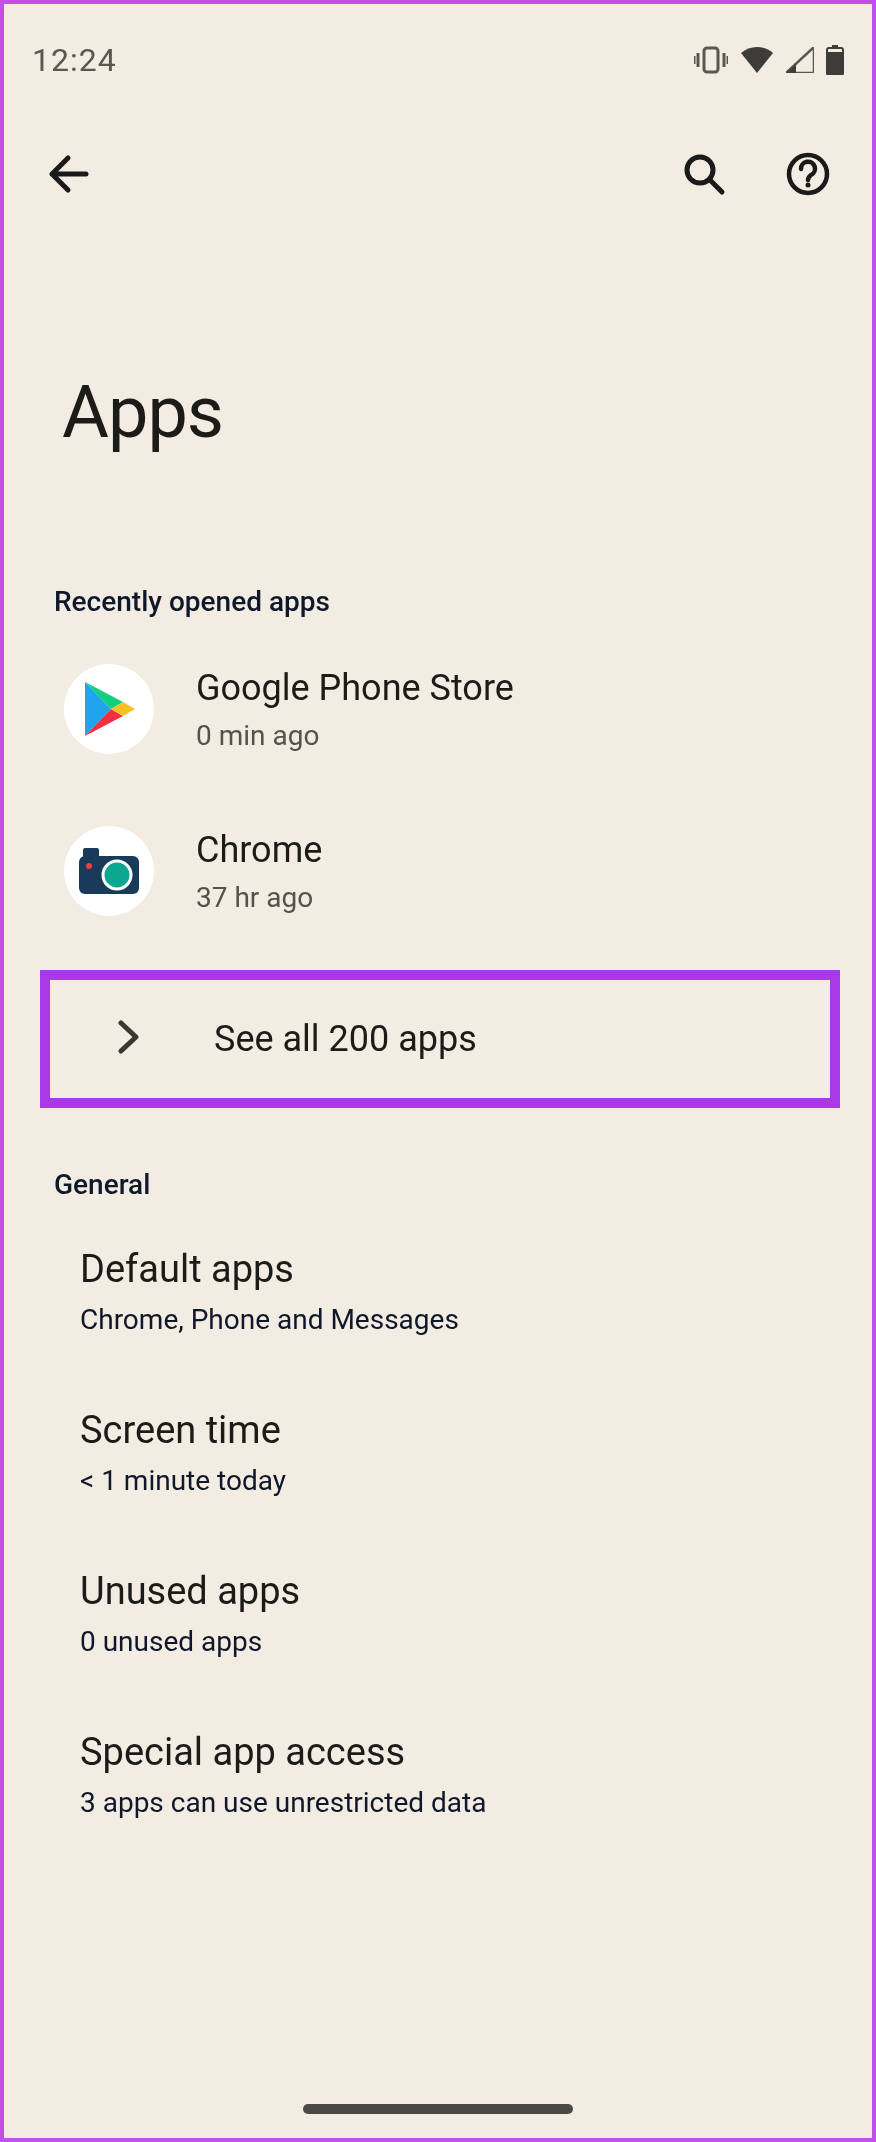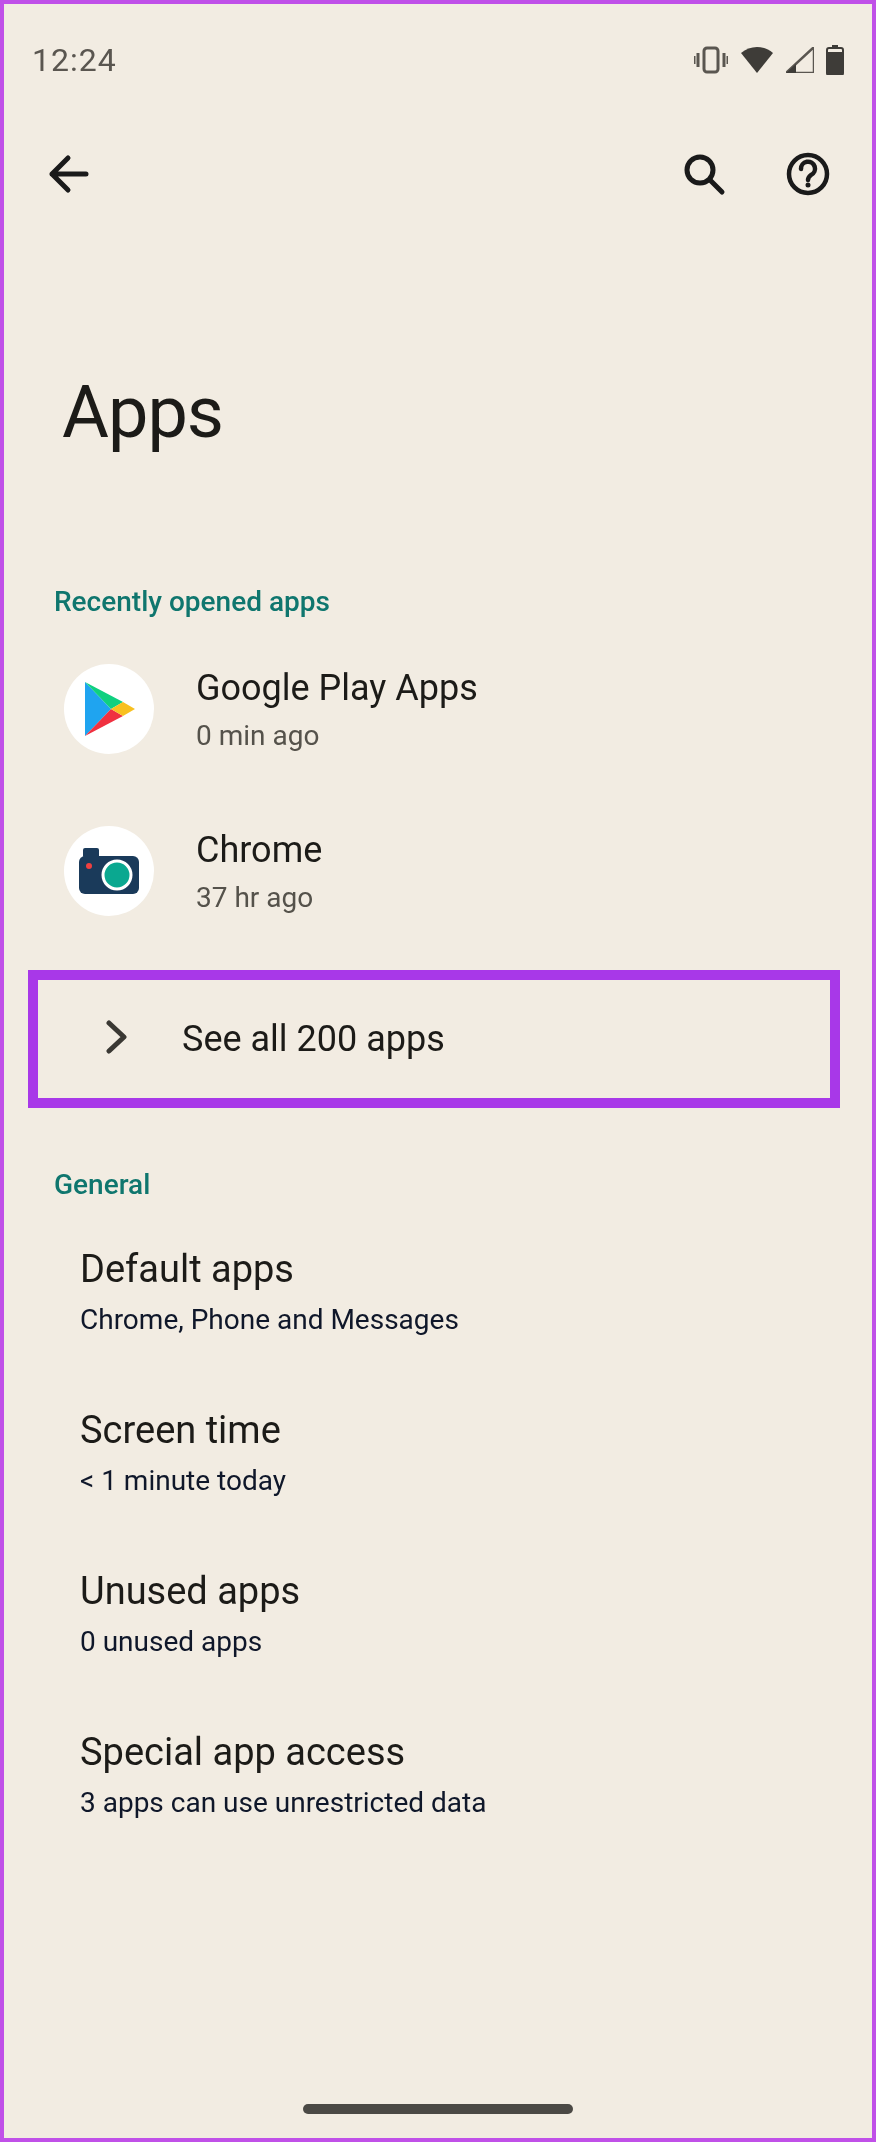--- a/index.html
+++ b/index.html
@@ -66,21 +66,21 @@
     font-weight: 400;
     color: #1c1b18;
     letter-spacing: -1px;
   }
 
   
   .section-header {
     padding: 80px 38px 10px 54px;
     font-size: 28px;
     font-weight: 500;
-    color: #0f766e;
+    color: #0f172a;
   }
 
   
   .app-item {
     display: flex;
     align-items: center;
     gap: 42px;
     padding: 36px 54px 36px 64px;
     cursor: pointer;
   }
@@ -92,23 +92,23 @@
     flex-shrink: 0;
   }
   .app-text { display: flex; flex-direction: column; gap: 4px; }
   .app-name { font-size: 36px; font-weight: 400; color: #1c1b18; }
   .app-sub  { font-size: 28px; color: #55524b; margin-top: 6px; }
 
   
   .see-all {
     display: flex;
     align-items: center;
-    gap: 54px;
+    gap: 74px;
     padding: 38px 54px 38px 68px;
-    margin: 18px 36px 30px 28px;
+    margin: 18px 36px 30px 40px;
     border: 10px solid #a838e8;
     cursor: pointer;
   }
   .see-all .chev { color: #3a3833; flex-shrink: 0; }
   .see-all-label { font-size: 36px; color: #1c1b18; }
 
   
   .setting-item {
     padding: 36px 80px;
     cursor: pointer;
@@ -205,21 +205,21 @@
   <div class="app-item">
     <div class="app-icon-wrap">
       <svg width="52" height="58" viewBox="0 0 52 58">
         <path d="M2 2 L2 56 L28 29 Z" fill="#1fa4f0"></path>
         <path d="M2 2 L40 22 L28 29 Z" fill="#0fd080"></path>
         <path d="M2 56 L40 36 L28 29 Z" fill="#f03040"></path>
         <path d="M40 22 L52 29 L40 36 L28 29 Z" fill="#f8c020"></path>
       </svg>
     </div>
     <div class="app-text">
-      <div class="app-name">Google Play Apps</div>
+      <div class="app-name">Google Phone Store</div>
       <div class="app-sub">0 min ago</div>
     </div>
   </div>
 
   <div class="app-item">
     <div class="app-icon-wrap">
       <svg width="64" height="50" viewBox="0 0 64 50">
         <rect x="2" y="10" width="60" height="38" rx="6" fill="#1a3a5a"></rect>
         <rect x="6" y="2" width="16" height="10" rx="2" fill="#1a3a5a"></rect>
         <circle cx="40" cy="29" r="14" fill="#0aa890"></circle>

